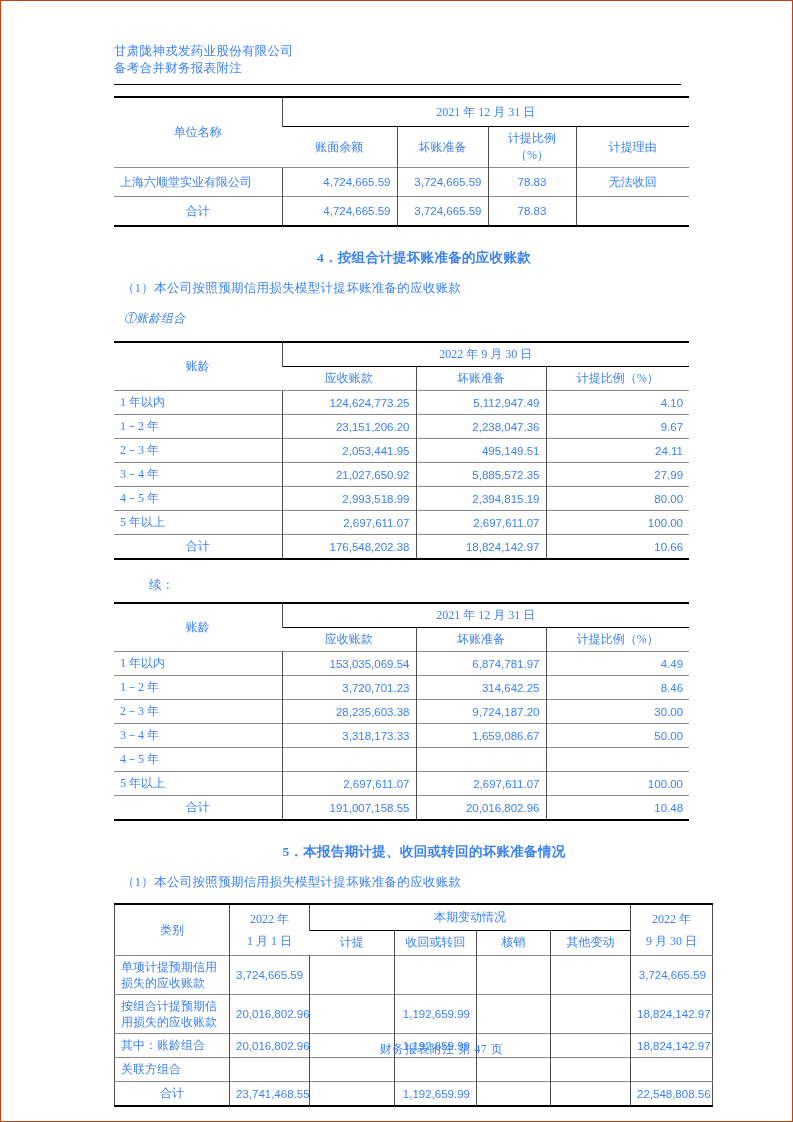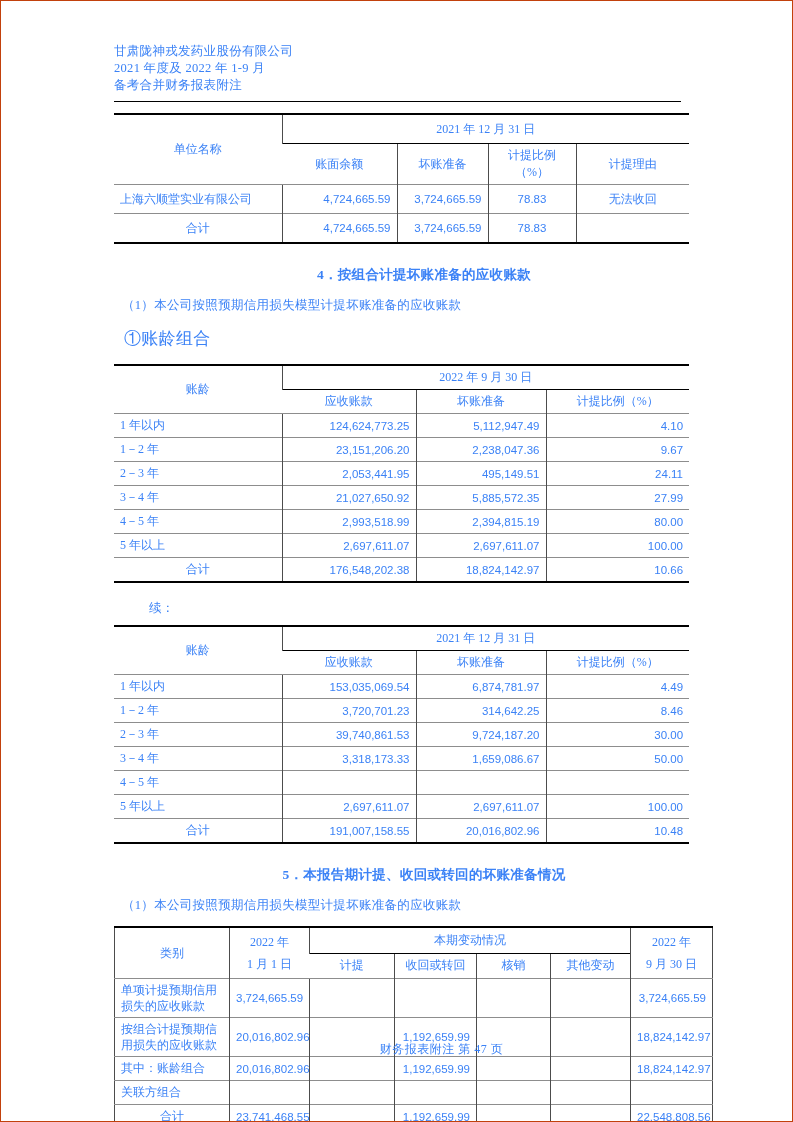--- a/index.html
+++ b/index.html
@@ -35,36 +35,35 @@
   .t23{width:575px;}
   .t23 td{height:17px;}
   .t2{margin-top:14px;}
   .t3{margin-top:8px;}
   .t4{width:598px;margin-top:12px;border-left:1px solid #4c4c4c;border-right:1px solid #4c4c4c;}
   .t4 td{height:17px;padding:3px 5px;}
   .t4 td.wrap2{line-height:16px;}
   
   .h-section{font-weight:bold;font-size:13.5px;margin:22px 0 0 20px;letter-spacing:.3px;text-align:center;}
   .sub-line{font-size:12.5px;margin:13px 0 0 8px;letter-spacing:.3px;}
-  .circ-line{font-size:17px;margin:13px 0 0 10px;letter-spacing:.3px;}
+  .circ-line{font-size:12px;margin:13px 0 0 10px;letter-spacing:.3px;font-style:italic;}
   .cont-line{font-size:12.5px;margin:17px 0 0 35px;}
   .footer{
     position:absolute;left:0;bottom:63px;width:100%;
     text-align:center;font-size:12px;letter-spacing:.5px;padding-left:45px;
   }
 </style>
 </head>
 <body>
 
 <div class="page">
   <div class="content">
 
     <div class="doc-header">
       <div>甘肃陇神戎发药业股份有限公司</div>
-      <div>2021 年度及 2022 年 1-9 月</div>
       <div>备考合并财务报表附注</div>
     </div>
     <div class="header-rule"></div>
 
     <table class="tbl t1">
       <colgroup>
           <col style="width:168px">
           <col style="width:115px">
           <col style="width:91px">
           <col style="width:88px">
@@ -190,21 +189,21 @@
         <td class="r num">4.49</td>
       </tr>
       <tr>
         <td class="l">1－2 年</td>
         <td class="r num">3,720,701.23</td>
         <td class="r num">314,642.25</td>
         <td class="r num">8.46</td>
       </tr>
       <tr>
         <td class="l">2－3 年</td>
-        <td class="r num">39,740,861.53</td>
+        <td class="r num">28,235,603.38</td>
         <td class="r num">9,724,187.20</td>
         <td class="r num">30.00</td>
       </tr>
       <tr>
         <td class="l">3－4 年</td>
         <td class="r num">3,318,173.33</td>
         <td class="r num">1,659,086.67</td>
         <td class="r num">50.00</td>
       </tr>
       <tr>

